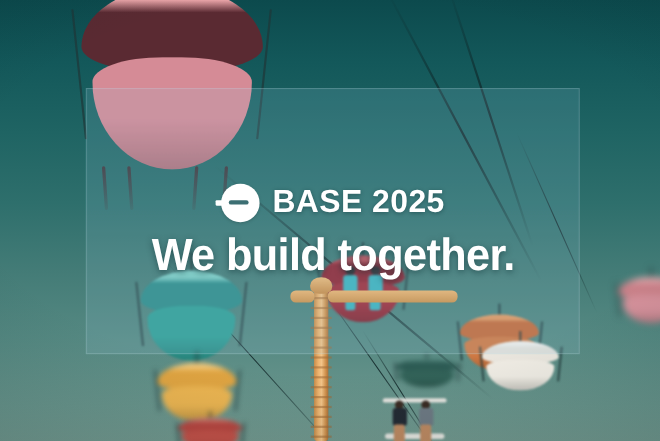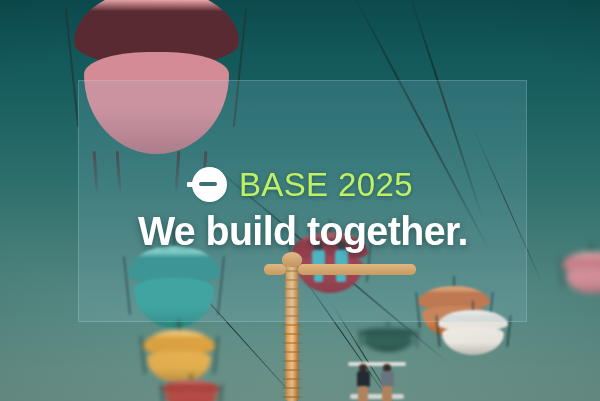--- a/index.html
+++ b/index.html
@@ -128,23 +128,23 @@
     position:absolute;left:-5px;top:50%;
     width:28px;height:5px;margin-top:-2.5px;
     background:#ffffff;border-radius:1px;
   }
   .brandmark .notch{
     position:absolute;left:7px;top:50%;margin-top:-2px;
     width:18px;height:4px;border-radius:2px;
     background:#3c6f73;
   }
   .brandtext{
-    color:#bef264;
-    font-size:33px;
-    font-weight:400;
+    color:#ffffff;
+    font-size:29px;
+    font-weight:700;
     letter-spacing:.4px;
     line-height:1;
     text-shadow:0 1px 4px rgba(10,40,44,.45);
     white-space:nowrap;
   }
   .headline{
     color:#ffffff;
     font-size:41px;
     font-weight:700;
     letter-spacing:-.6px;

